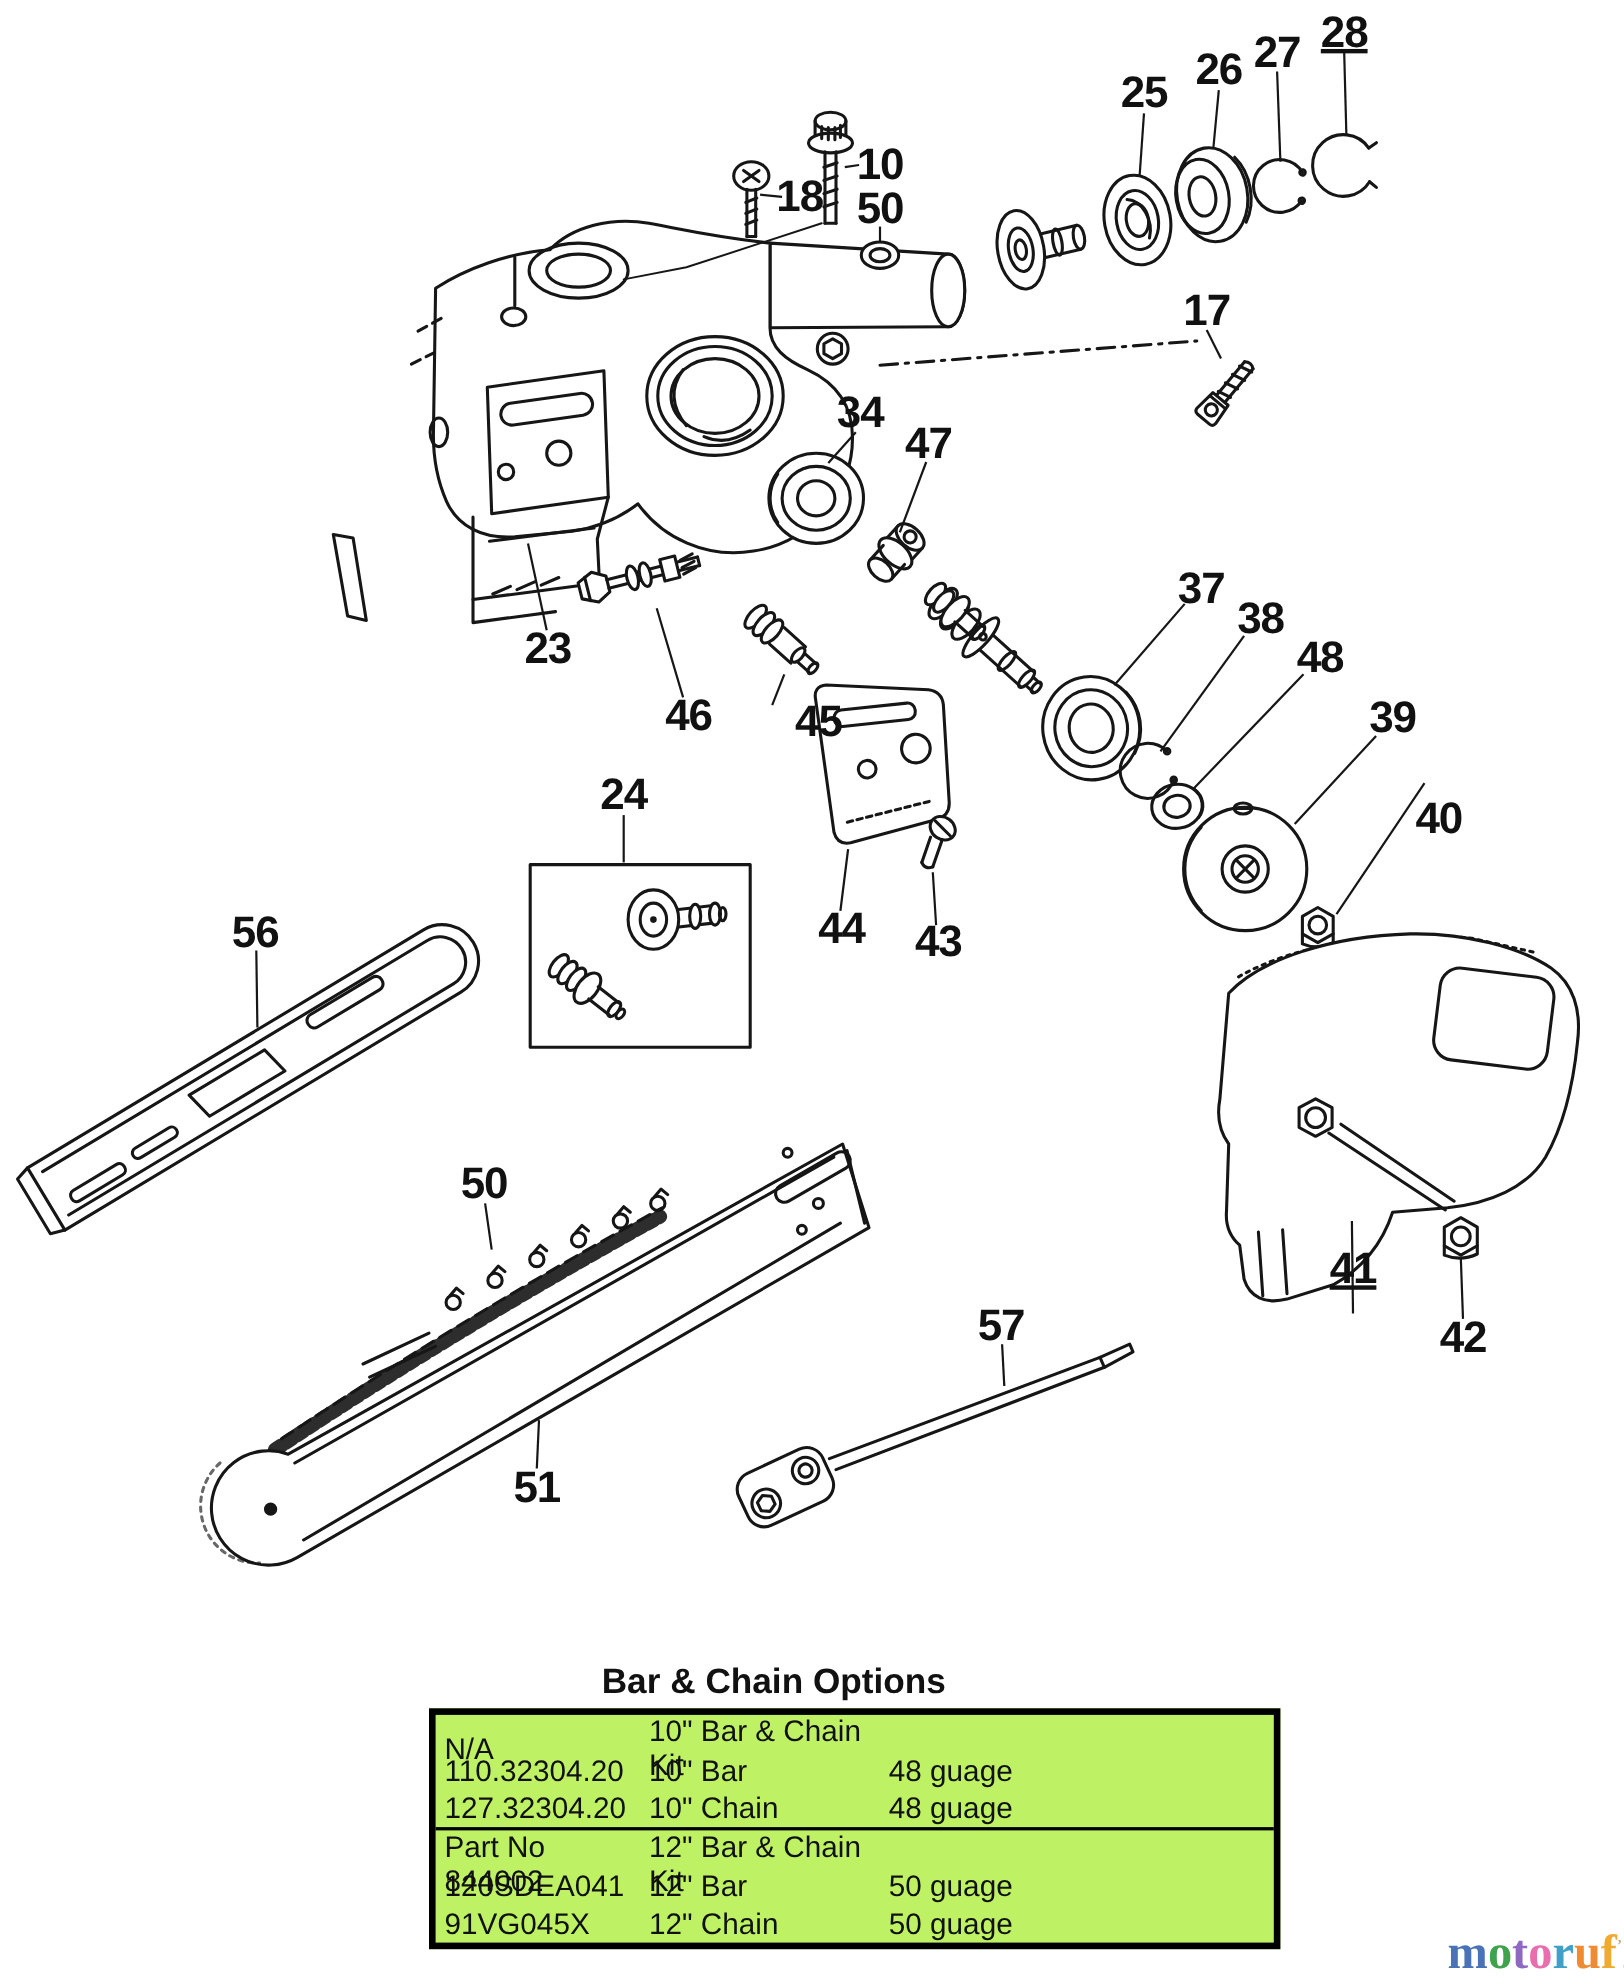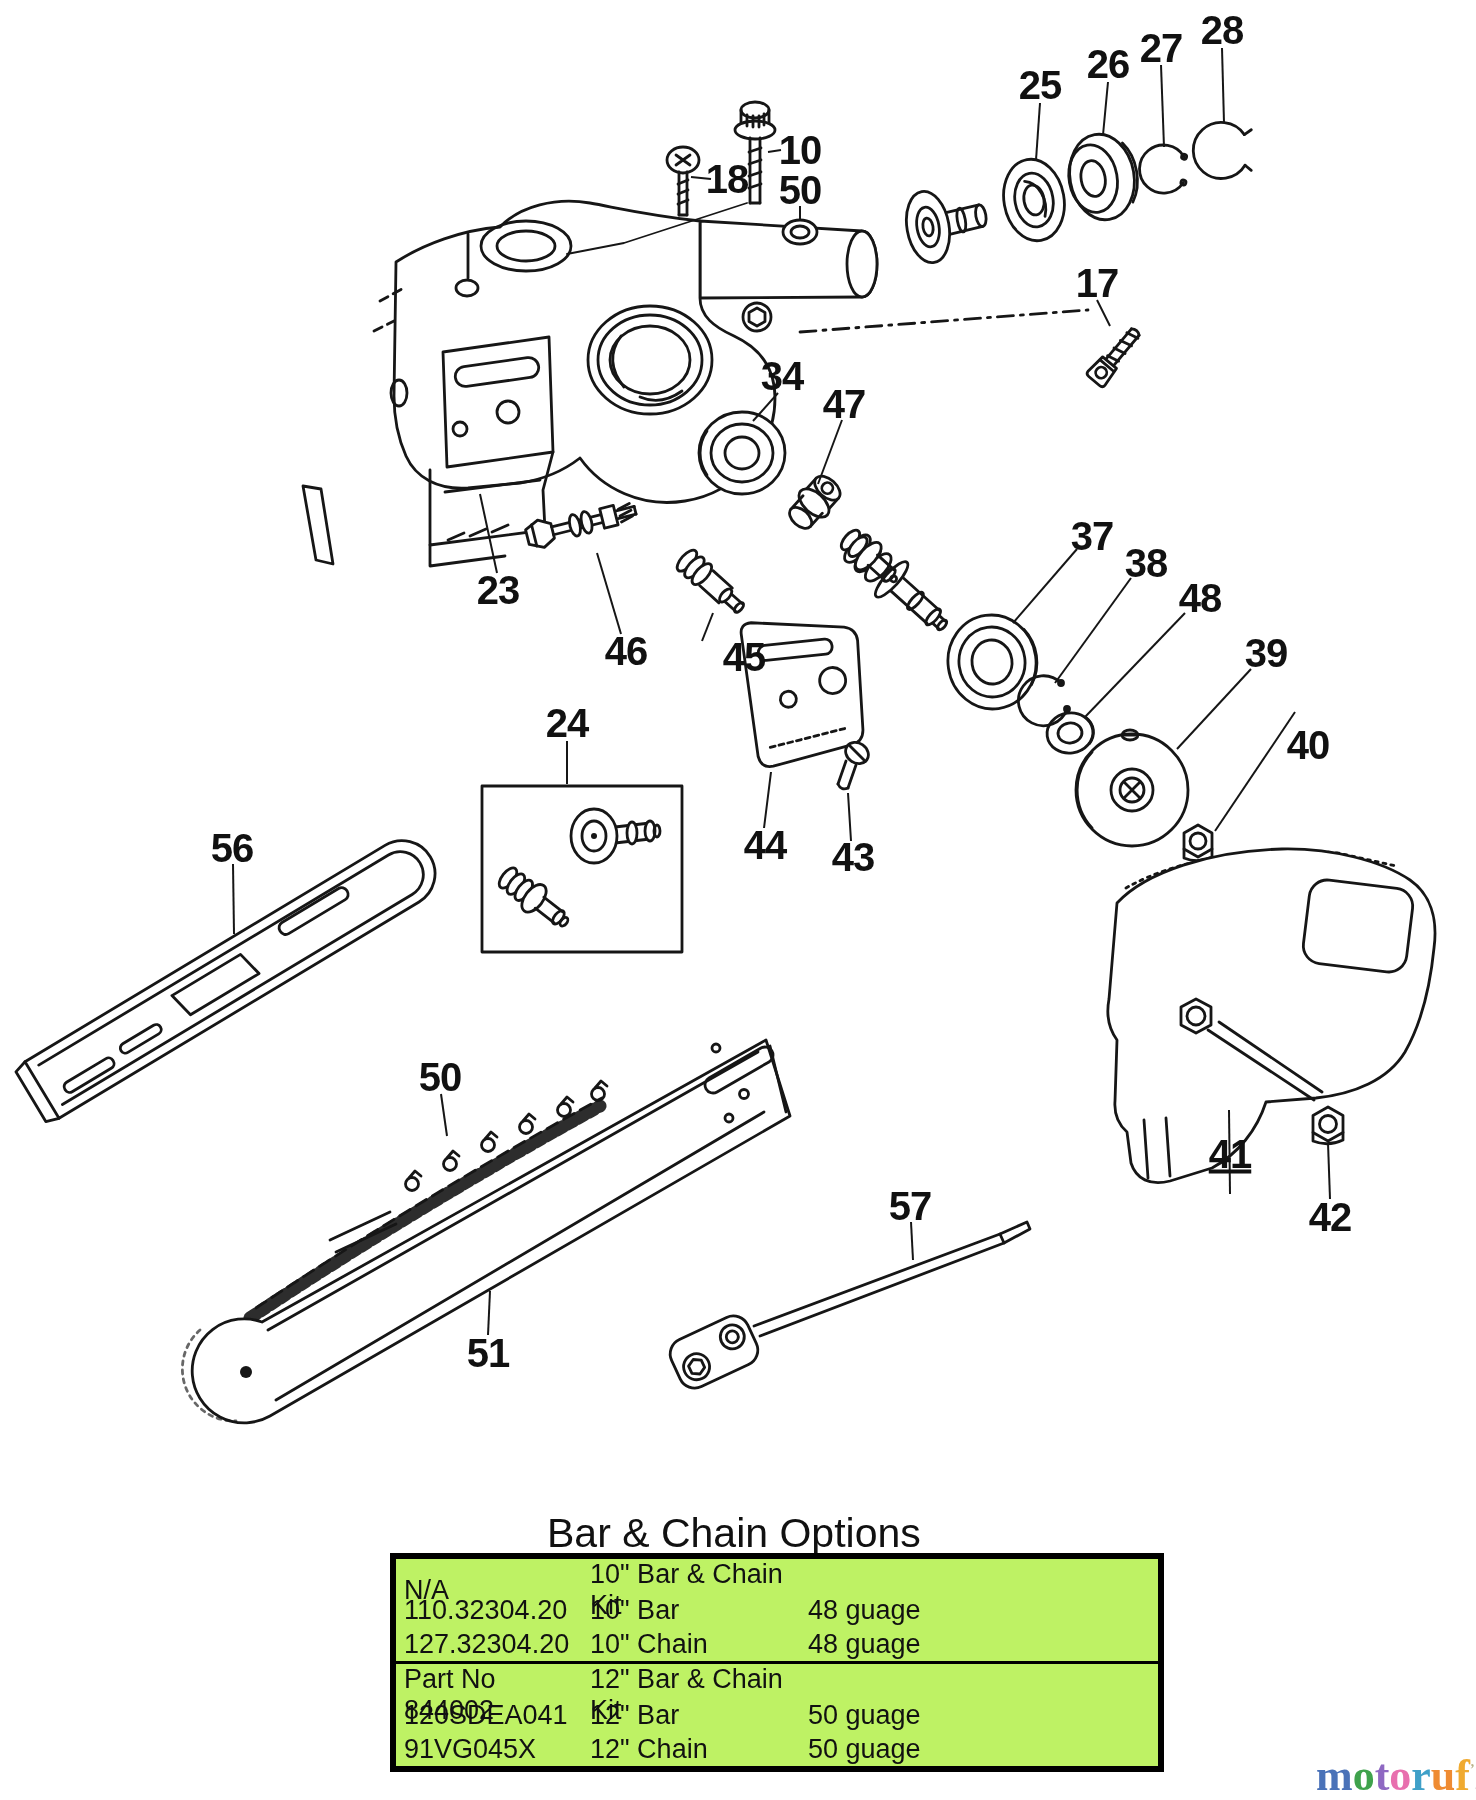--- a/index.html
+++ b/index.html
@@ -7,21 +7,21 @@
          font-family:"Liberation Sans",sans-serif;color:#111;}
   #art,#leads,#callout-layer{position:absolute;left:0;top:0;width:1476px;height:1800px;}
   #art *{stroke:#161616;stroke-width:2.8;fill:none;stroke-linecap:round;stroke-linejoin:round;}
   #art .wf{fill:#ffffff;}
   #art .ink{fill:#161616;stroke:none;}
   #art .thin{stroke-width:1.8;}
   #art .tex{stroke-width:13;stroke-dasharray:7,5;opacity:.9;}
   #leads line{stroke:#161616;stroke-width:2;}
   .callout{position:absolute;transform:translate(-50%,-50%);font-weight:700;font-size:40px;
            letter-spacing:-1px;color:#111;white-space:nowrap;}
-  .tbl-title{position:absolute;left:547px;top:1510px;font-size:41px;font-weight:400;}
+  .tbl-title{position:absolute;left:547px;top:1510px;font-size:32px;font-weight:700;}
   .tbl{position:absolute;left:390px;top:1553px;width:762px;border:6px solid #000;background:#bef264;}
   .tgroup2{border-top:3px solid #000;}
   .trow{display:grid;grid-template-columns:186px 218px 1fr;height:34px;align-items:center;
         font-size:27px;padding-left:8px;}
   .logo{position:absolute;left:1316px;top:1748px;font-family:"Liberation Serif",serif;
         font-weight:700;font-size:44px;line-height:44px;white-space:nowrap;}
   .logo .sfx{font-size:22px;font-weight:700;}
   .logo .tick{font-size:14px;color:#b9b28a;vertical-align:super;}
 </style>
 </head>
@@ -373,21 +373,21 @@
       <line x1="911" y1="1222" x2="913" y2="1260"></line>
     </svg>
 
   <div id="callout-layer">
       <div class="callout" style="left: 800px; top: 150px;">10</div>
       <div class="callout" style="left: 727px; top: 179px;">18</div>
       <div class="callout" style="left: 800px; top: 190px;">50</div>
       <div class="callout" style="left: 1040px; top: 85px;">25</div>
       <div class="callout" style="left: 1108px; top: 64px;">26</div>
       <div class="callout" style="left: 1161px; top: 48px;">27</div>
-      <div class="callout" style="left: 1222px; top: 30px;">28</div>
+      <div class="callout" style="left: 1222px; top: 30px; text-decoration: underline;">28</div>
       <div class="callout" style="left: 1097px; top: 283px;">17</div>
       <div class="callout" style="left: 782px; top: 376px; text-align: center;">34</div>
       <div class="callout" style="left: 844px; top: 404px;">47</div>
       <div class="callout" style="left: 498px; top: 590px;">23</div>
       <div class="callout" style="left: 626px; top: 651px;">46</div>
       <div class="callout" style="left: 704px; top: 657px; margin-left: 40px;">45</div>
       <div class="callout" style="left: 567px; top: 723px;">24</div>
       <div class="callout" style="left: 765px; top: 845px;">44</div>
       <div class="callout" style="left: 853px; top: 857px;">43</div>
       <div class="callout" style="left: 1092px; top: 536px;">37</div>

